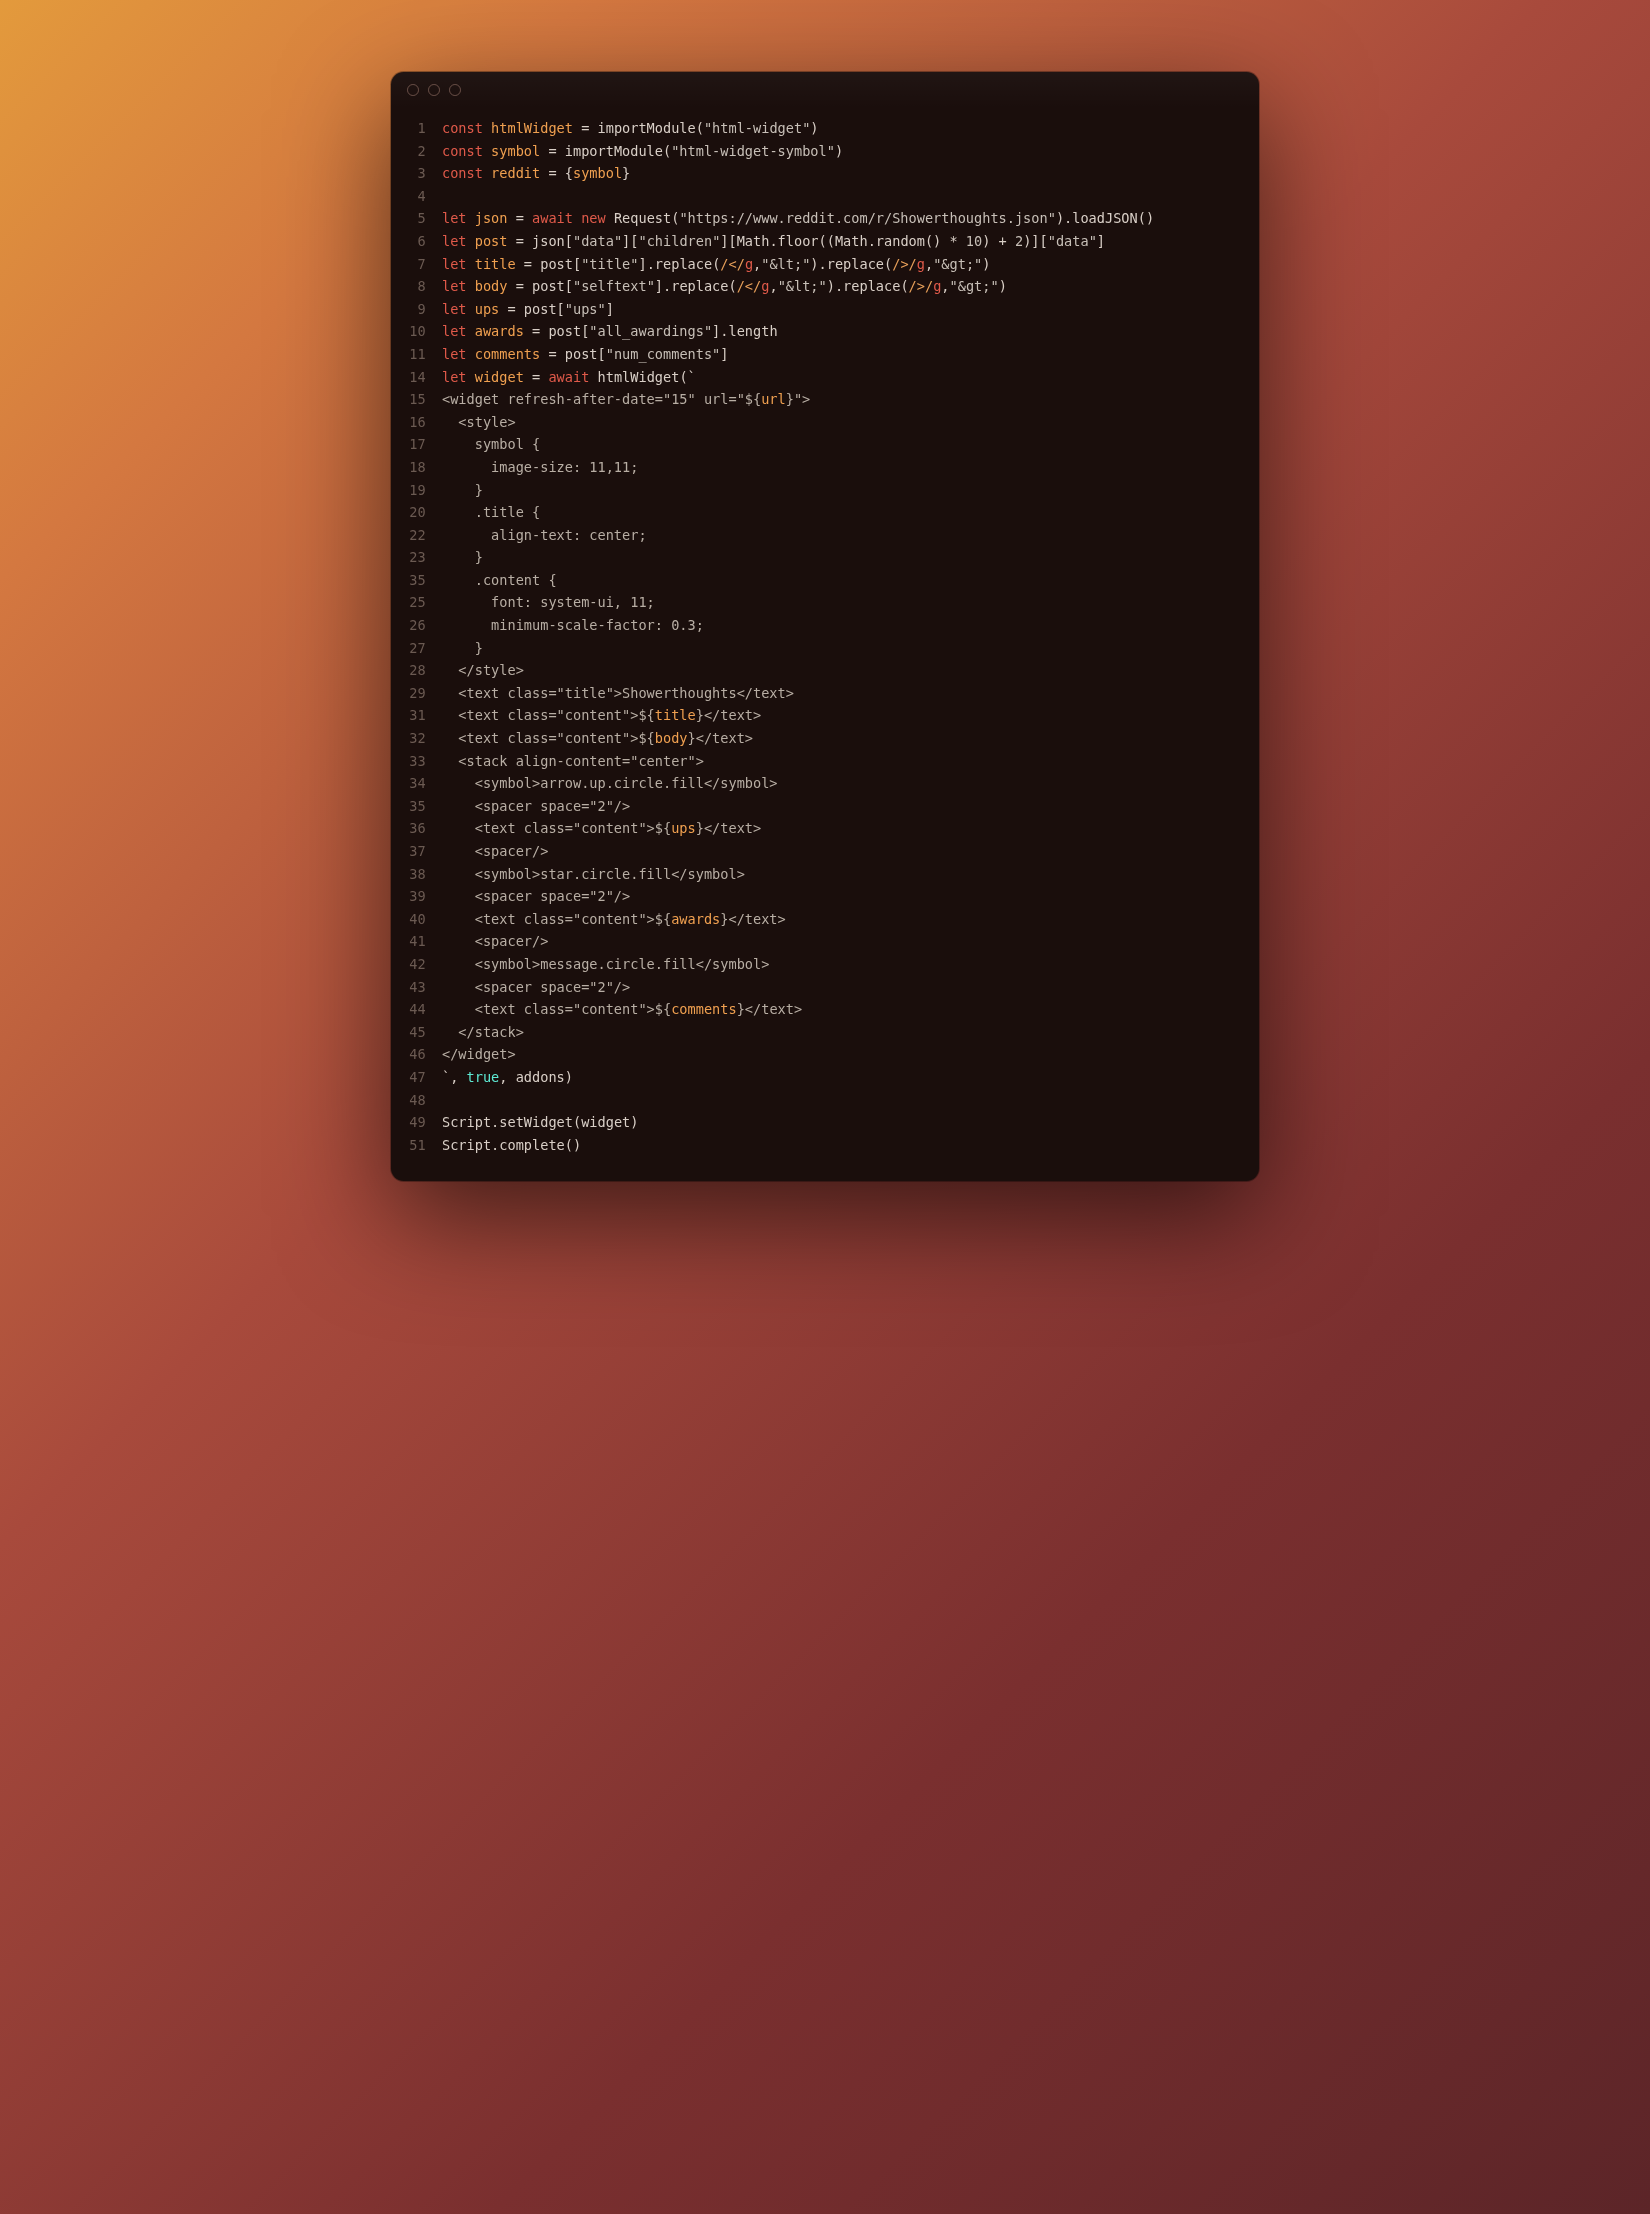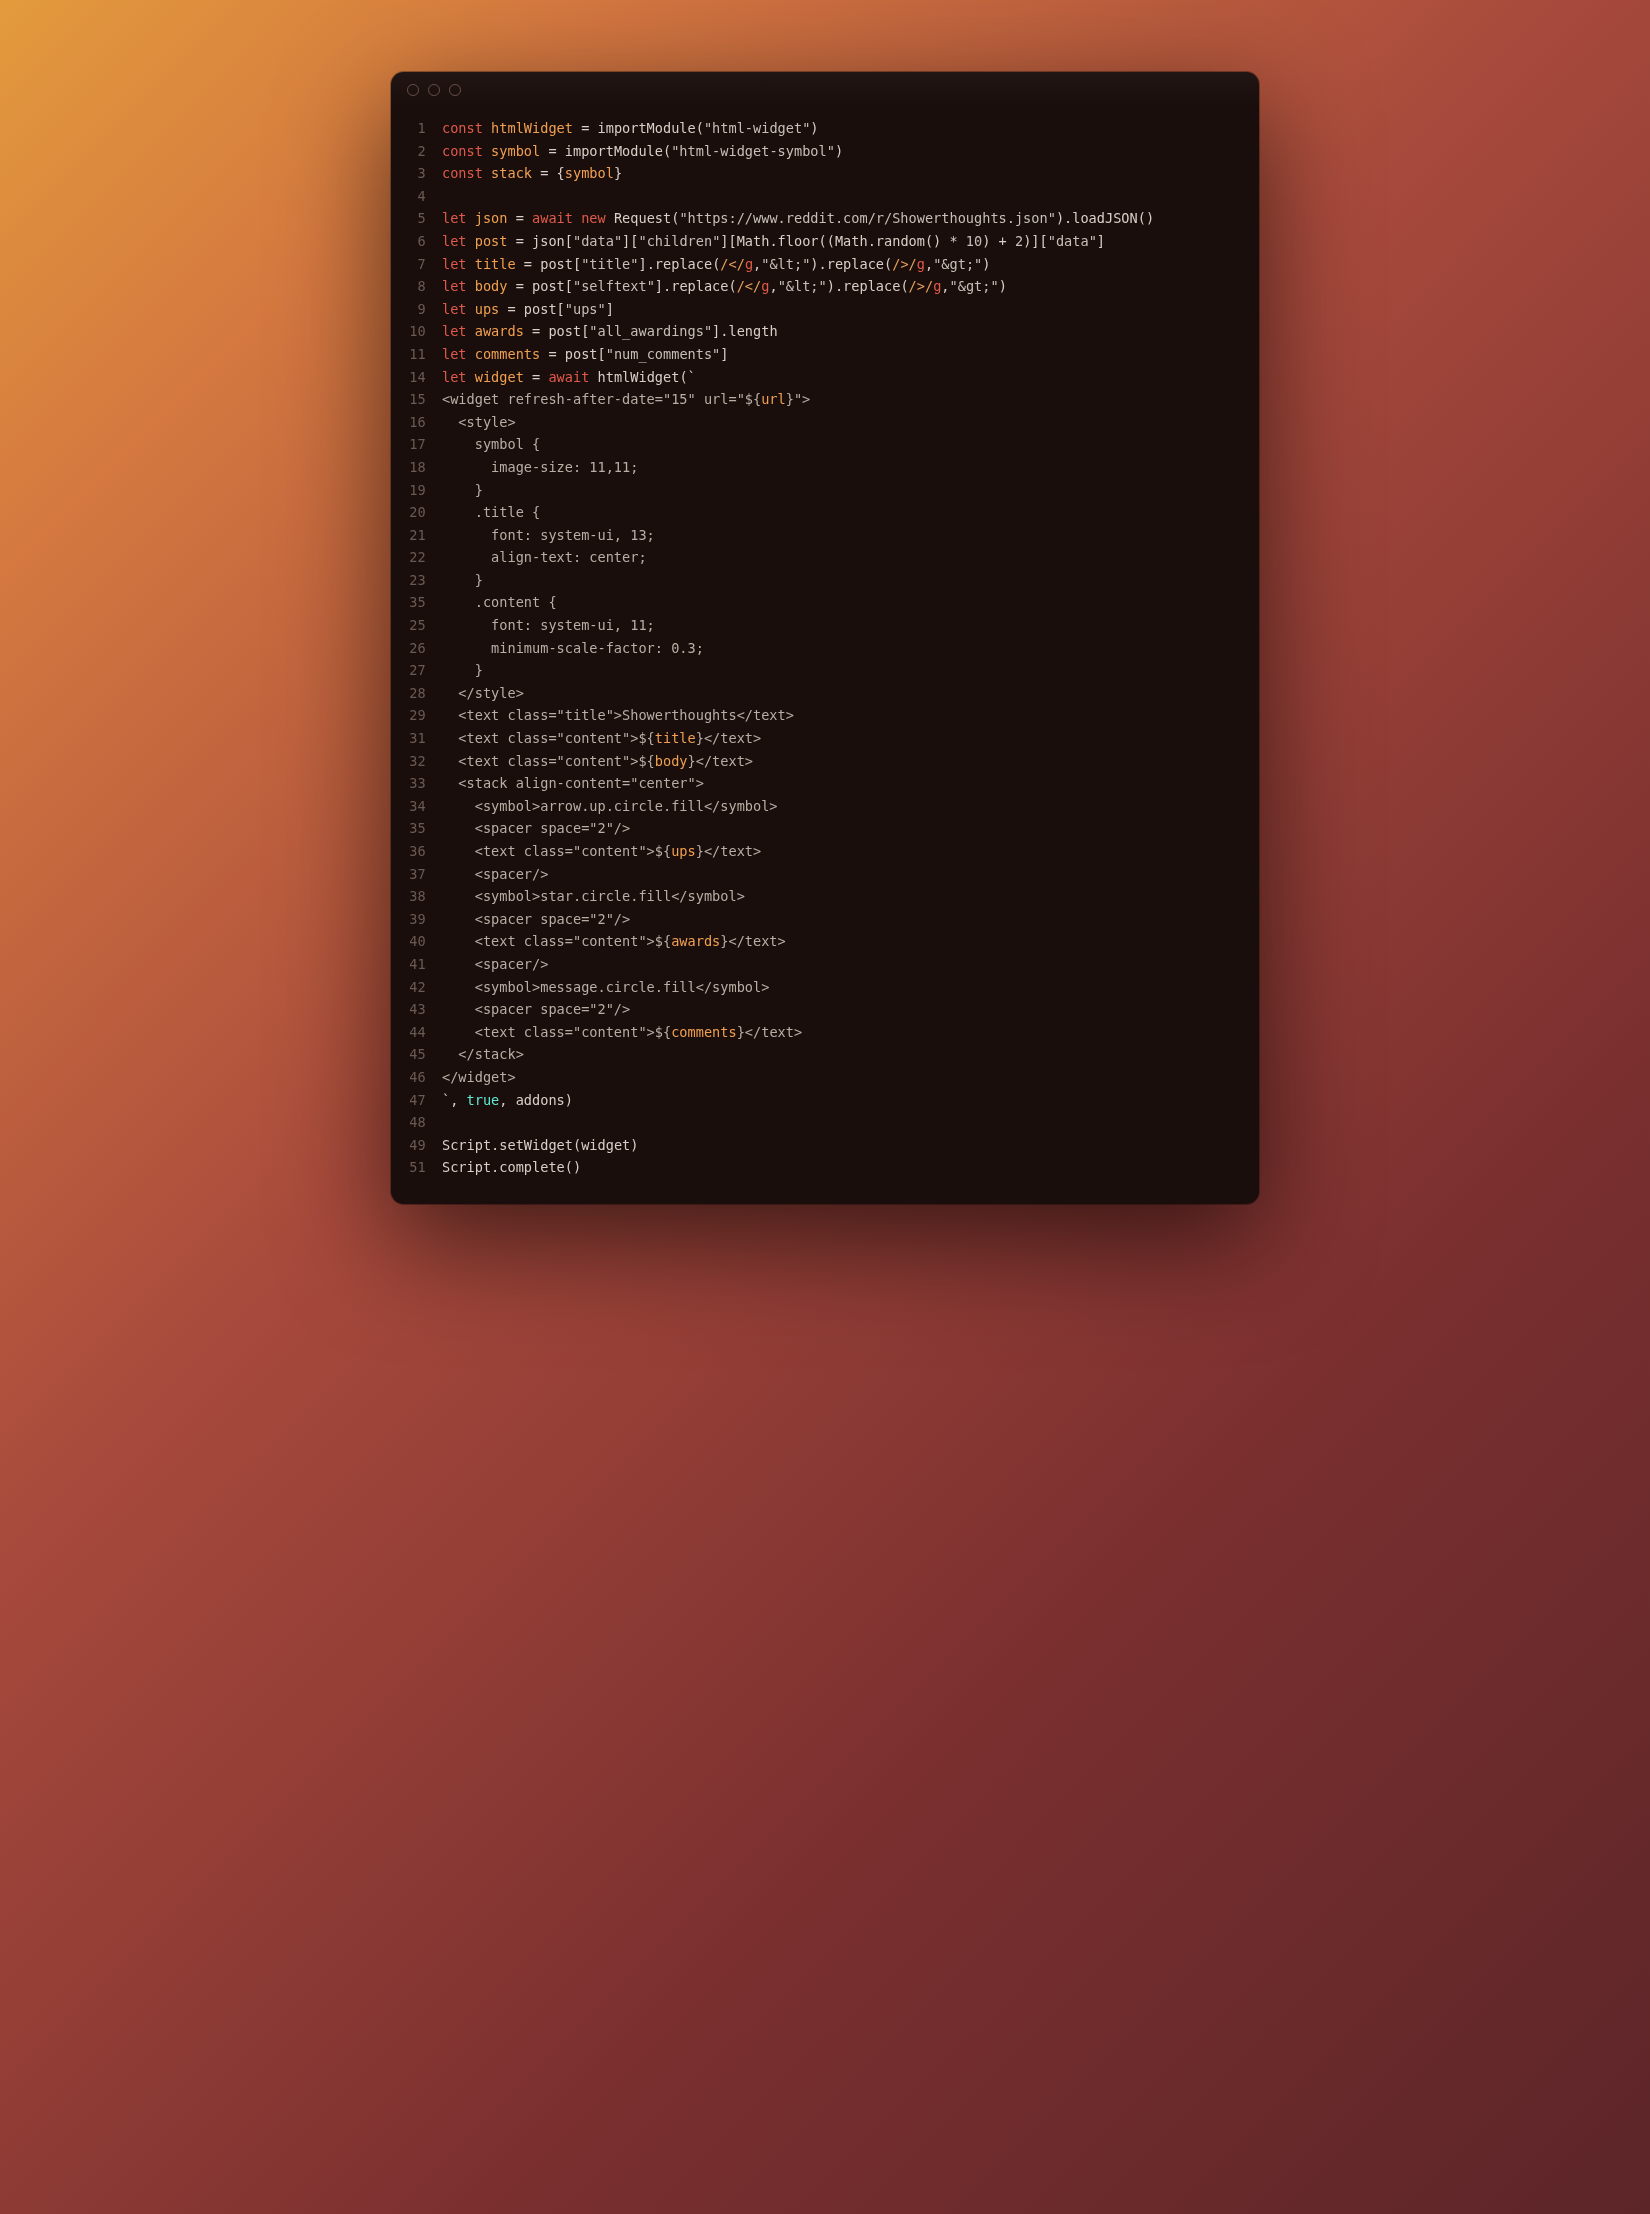--- a/index.html
+++ b/index.html
@@ -70,37 +70,36 @@
 
   <div class="titlebar">
     <div class="tl-dot"></div>
     <div class="tl-dot"></div>
     <div class="tl-dot"></div>
   </div>
 
   <div class="editor" id="editor">
       <div class="line"><span class="gutter">1</span><span class="code"><span class="kw">const </span><span class="var">htmlWidget</span><span class="punc"> = </span><span class="fn">importModule</span><span class="punc">(</span><span class="str">"html-widget"</span><span class="punc">)</span></span></div>
       <div class="line"><span class="gutter">2</span><span class="code"><span class="kw">const </span><span class="var">symbol</span><span class="punc"> = </span><span class="fn">importModule</span><span class="punc">(</span><span class="str">"html-widget-symbol"</span><span class="punc">)</span></span></div>
-      <div class="line"><span class="gutter">3</span><span class="code"><span class="kw">const </span><span class="var">stack</span><span class="punc"> = {</span><span class="var">symbol</span><span class="punc">}</span></span></div>
+      <div class="line"><span class="gutter">3</span><span class="code"><span class="kw">const </span><span class="var">reddit</span><span class="punc"> = {</span><span class="var">symbol</span><span class="punc">}</span></span></div>
       <div class="line"><span class="gutter">4</span><span class="code">&nbsp;</span></div>
       <div class="line"><span class="gutter">5</span><span class="code"><span class="kw">let </span><span class="var">json</span><span class="punc"> = </span><span class="kw">await new </span><span class="fn">Request</span><span class="punc">(</span><span class="str">"https://www.reddit.com/r/Showerthoughts.json"</span><span class="punc">).</span><span class="fn">loadJSON</span><span class="punc">()</span></span></div>
       <div class="line"><span class="gutter">6</span><span class="code"><span class="kw">let </span><span class="var">post</span><span class="punc"> = json[</span><span class="str">"data"</span><span class="punc">][</span><span class="str">"children"</span><span class="punc">][Math.</span><span class="fn">floor</span><span class="punc">((Math.</span><span class="fn">random</span><span class="punc">() * </span><span class="num">10</span><span class="punc">) + </span><span class="num">2</span><span class="punc">)][</span><span class="str">"data"</span><span class="punc">]</span></span></div>
       <div class="line"><span class="gutter">7</span><span class="code"><span class="kw">let </span><span class="var">title</span><span class="punc"> = post[</span><span class="str">"title"</span><span class="punc">].</span><span class="fn">replace</span><span class="punc">(</span><span class="re">/&lt;/</span><span class="kw">g</span><span class="punc">,</span><span class="str">"&amp;lt;"</span><span class="punc">).</span><span class="fn">replace</span><span class="punc">(</span><span class="re">/&gt;/</span><span class="kw">g</span><span class="punc">,</span><span class="str">"&amp;gt;"</span><span class="punc">)</span></span></div>
       <div class="line"><span class="gutter">8</span><span class="code"><span class="kw">let </span><span class="var">body</span><span class="punc"> = post[</span><span class="str">"selftext"</span><span class="punc">].</span><span class="fn">replace</span><span class="punc">(</span><span class="re">/&lt;/</span><span class="kw">g</span><span class="punc">,</span><span class="str">"&amp;lt;"</span><span class="punc">).</span><span class="fn">replace</span><span class="punc">(</span><span class="re">/&gt;/</span><span class="kw">g</span><span class="punc">,</span><span class="str">"&amp;gt;"</span><span class="punc">)</span></span></div>
       <div class="line"><span class="gutter">9</span><span class="code"><span class="kw">let </span><span class="var">ups</span><span class="punc"> = post[</span><span class="str">"ups"</span><span class="punc">]</span></span></div>
       <div class="line"><span class="gutter">10</span><span class="code"><span class="kw">let </span><span class="var">awards</span><span class="punc"> = post[</span><span class="str">"all_awardings"</span><span class="punc">].length</span></span></div>
       <div class="line"><span class="gutter">11</span><span class="code"><span class="kw">let </span><span class="var">comments</span><span class="punc"> = post[</span><span class="str">"num_comments"</span><span class="punc">]</span></span></div>
       <div class="line"><span class="gutter">14</span><span class="code"><span class="kw">let </span><span class="var">widget</span><span class="punc"> = </span><span class="kw">await </span><span class="fn">htmlWidget</span><span class="punc">(`</span></span></div>
       <div class="line"><span class="gutter">15</span><span class="code"><span class="dim">&lt;widget refresh-after-date="15" url="${</span><span class="var">url</span><span class="dim">}"&gt;</span></span></div>
       <div class="line"><span class="gutter">16</span><span class="code"><span class="dim">  &lt;style&gt;</span></span></div>
       <div class="line"><span class="gutter">17</span><span class="code"><span class="dim">    symbol {</span></span></div>
       <div class="line"><span class="gutter">18</span><span class="code"><span class="dim">      image-size: 11,11;</span></span></div>
       <div class="line"><span class="gutter">19</span><span class="code"><span class="dim">    }</span></span></div>
       <div class="line"><span class="gutter">20</span><span class="code"><span class="dim">    .title {</span></span></div>
-      <div class="line"><span class="gutter">21</span><span class="code"><span class="dim">      font: system-ui, 13;</span></span></div>
       <div class="line"><span class="gutter">22</span><span class="code"><span class="dim">      align-text: center;</span></span></div>
       <div class="line"><span class="gutter">23</span><span class="code"><span class="dim">    }</span></span></div>
       <div class="line"><span class="gutter">35</span><span class="code"><span class="dim">    .content {</span></span></div>
       <div class="line"><span class="gutter">25</span><span class="code"><span class="dim">      font: system-ui, 11;</span></span></div>
       <div class="line"><span class="gutter">26</span><span class="code"><span class="dim">      minimum-scale-factor: 0.3;</span></span></div>
       <div class="line"><span class="gutter">27</span><span class="code"><span class="dim">    }</span></span></div>
       <div class="line"><span class="gutter">28</span><span class="code"><span class="dim">  &lt;/style&gt;</span></span></div>
       <div class="line"><span class="gutter">29</span><span class="code"><span class="dim">  &lt;text class="title"&gt;Showerthoughts&lt;/text&gt;</span></span></div>
       <div class="line"><span class="gutter">31</span><span class="code"><span class="dim">  &lt;text class="content"&gt;${</span><span class="var">title</span><span class="dim">}&lt;/text&gt;</span></span></div>
       <div class="line"><span class="gutter">32</span><span class="code"><span class="dim">  &lt;text class="content"&gt;${</span><span class="var">body</span><span class="dim">}&lt;/text&gt;</span></span></div>

